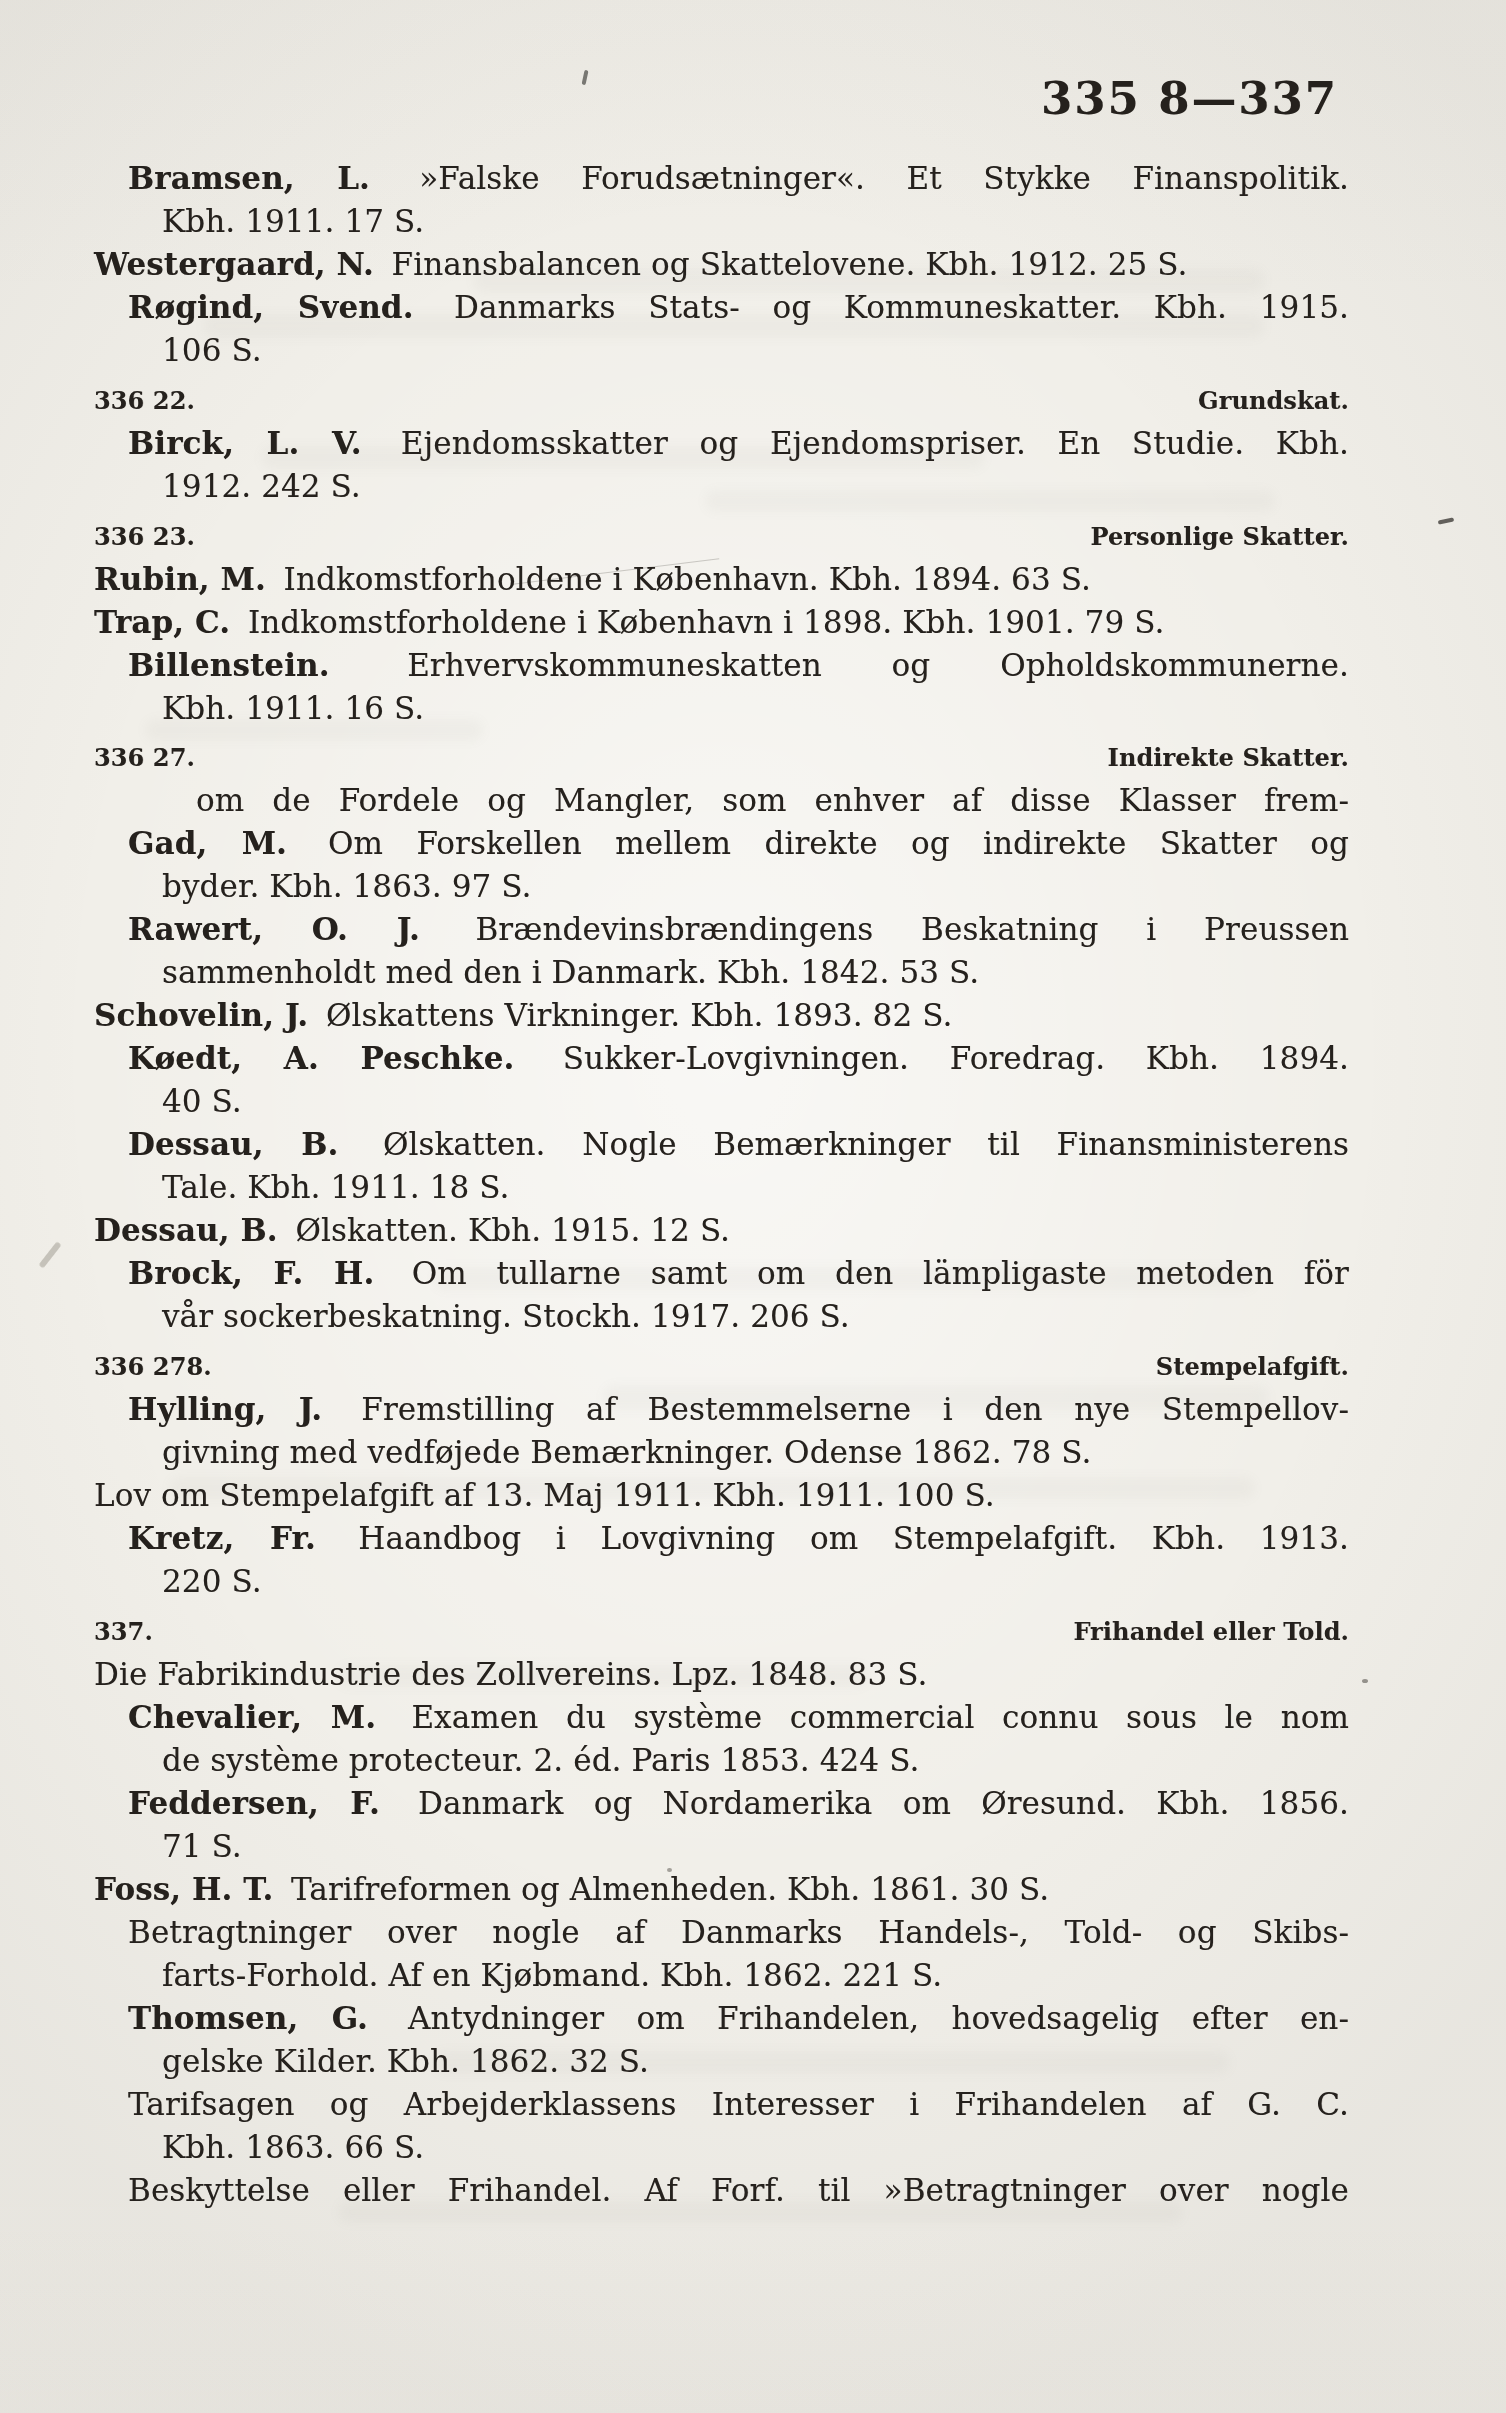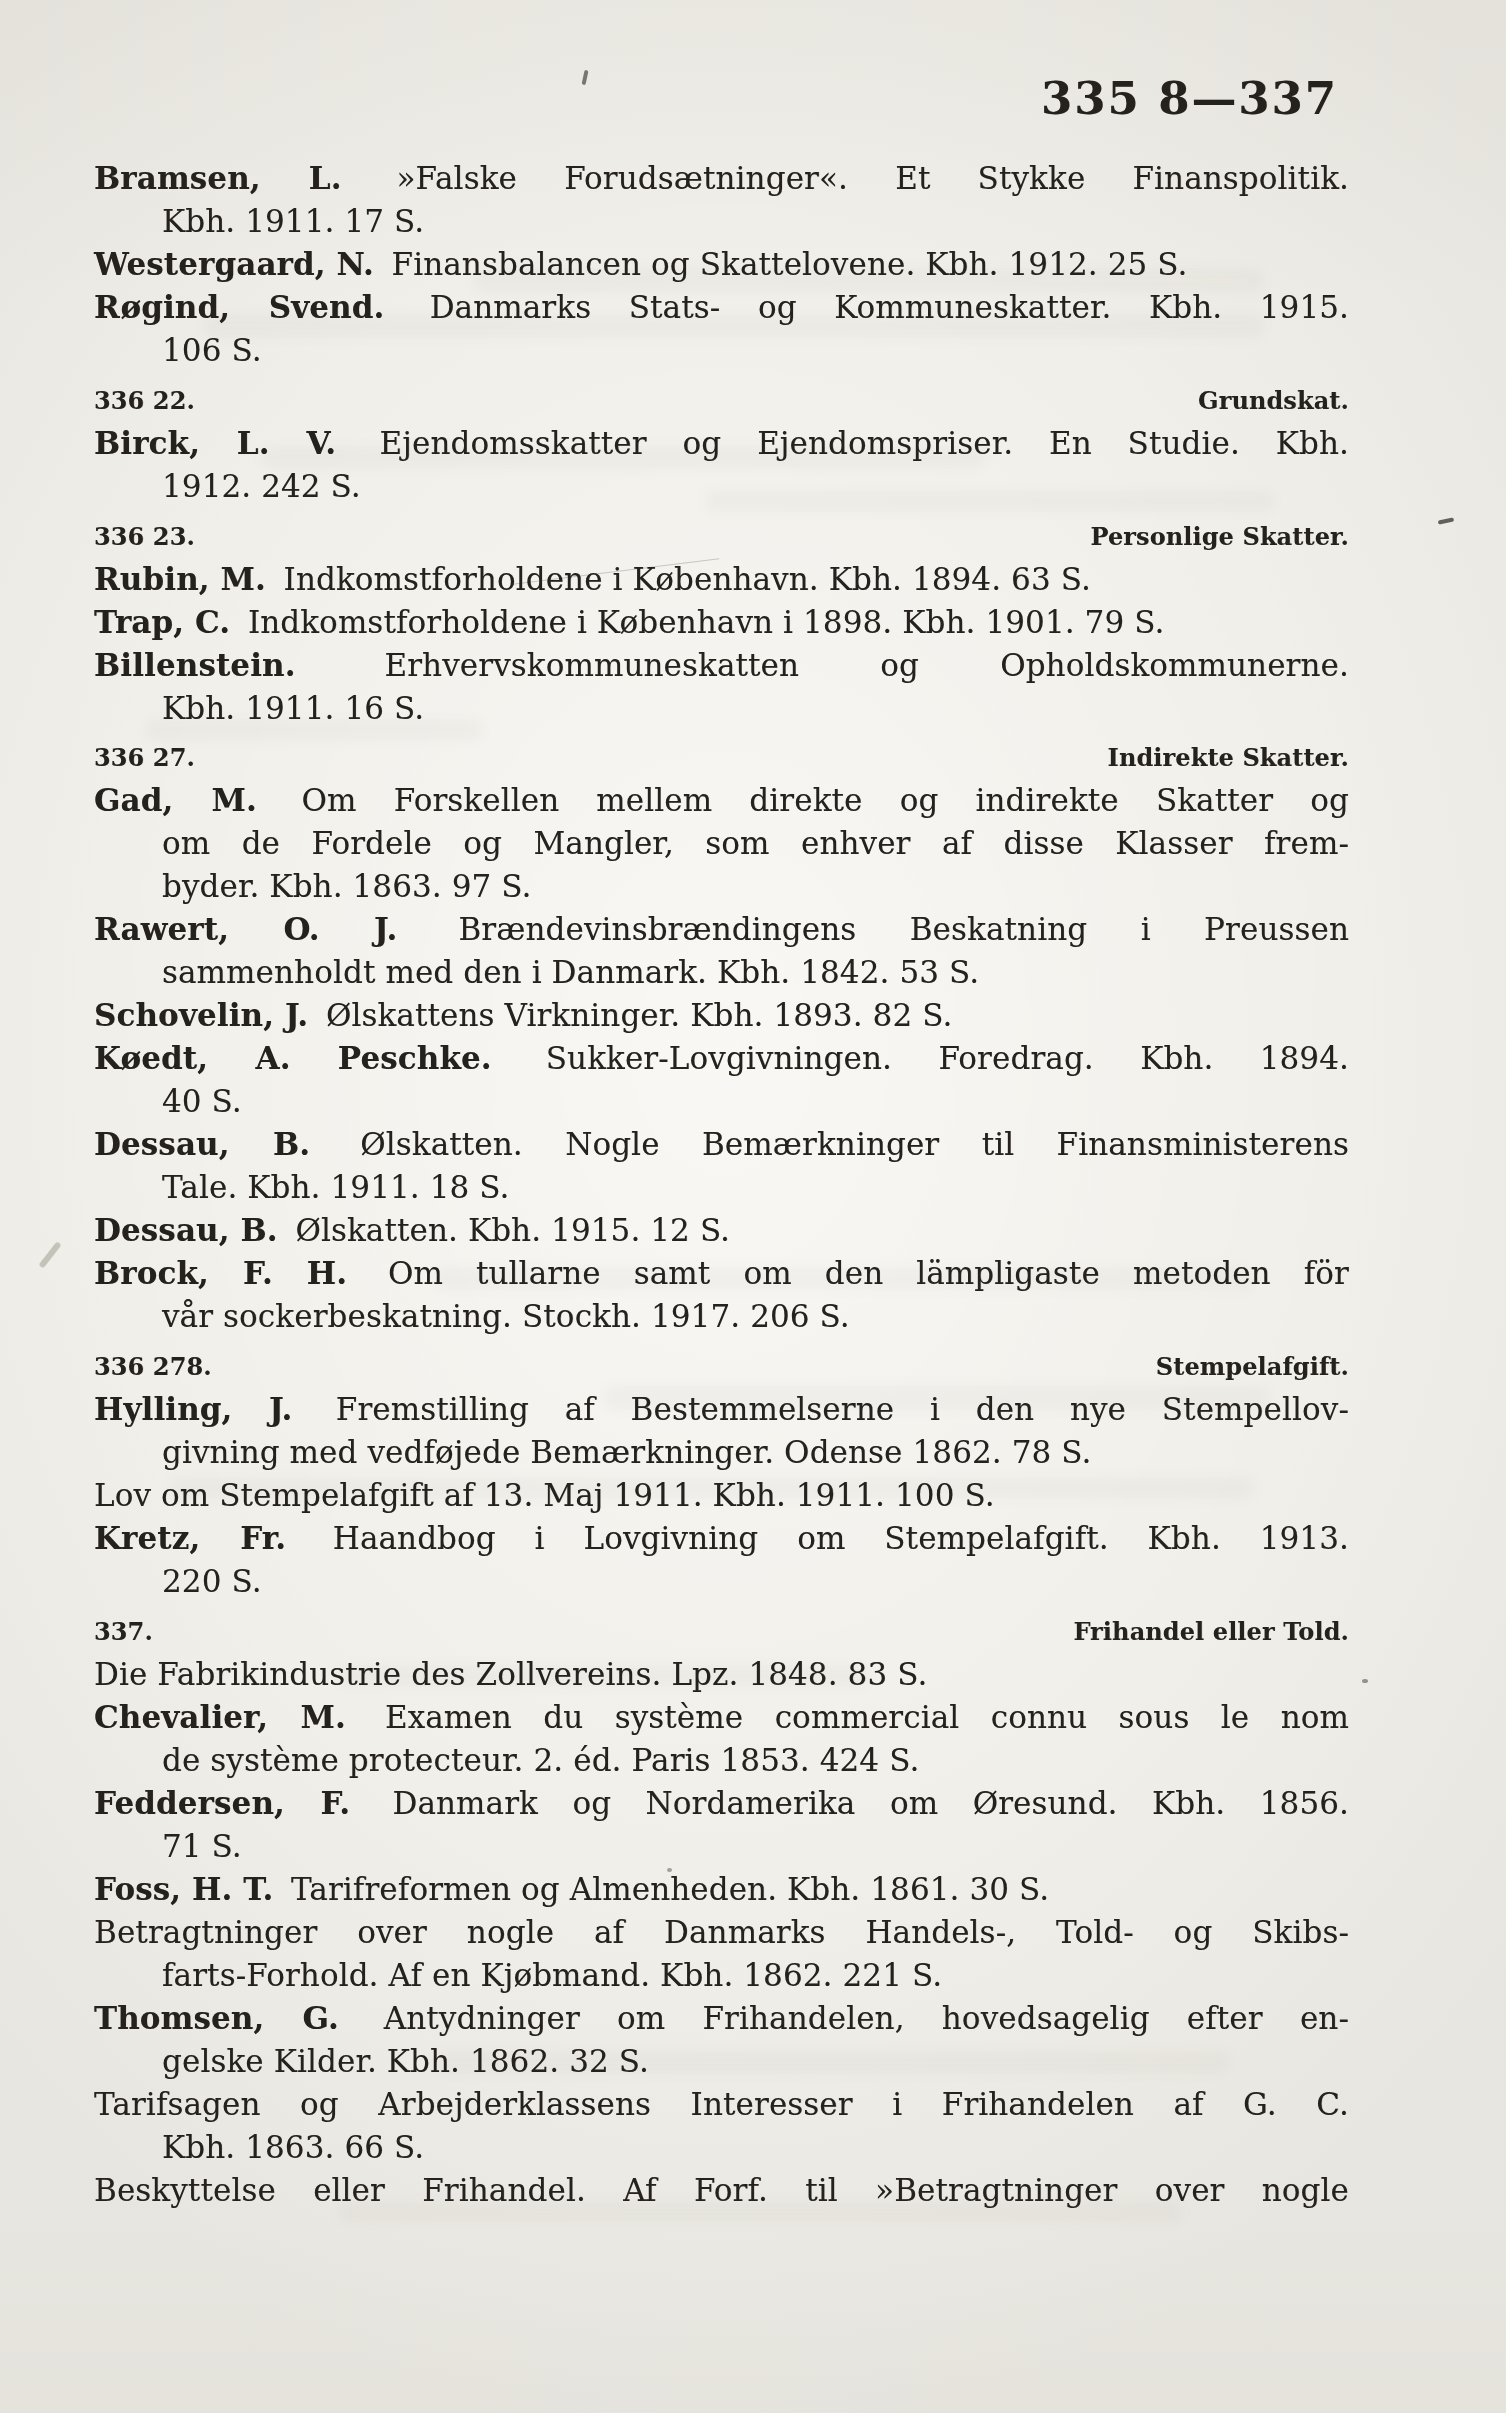--- a/index.html
+++ b/index.html
@@ -40,21 +40,21 @@
   .biblio {
     position: absolute;
     left: 94px; top: 157px;
     width: 1255px;
     font-size: 31px;
     line-height: 43px;
     letter-spacing: 0.1px;
   }
 
   .ln { min-height: 43px; }
-  .j { text-align: justify; text-align-last: justify; }
+  .j { text-align: justify; text-align-last: justify; margin-left: 34px; }
   .cont { padding-left: 68px; box-sizing: border-box; }
 
   .auth { font-weight: bold; margin-right: 7.7px; }
 
   .sec {
     display: flex;
     justify-content: space-between;
     align-items: baseline;
     font-weight: bold;
     font-size: 24px;
@@ -133,22 +133,22 @@
     <div class="ln"><b class="auth">Trap, C.</b> <span>Indkomstforholdene i København i 1898. Kbh. 1901. 79 S.</span></div>
 
     <div class="ln j"><b class="auth">Billenstein.</b> <span>Erhvervskommuneskatten og Opholdskommunerne.</span></div>
     <div class="ln cont"><span>Kbh. 1911. 16 S.</span></div>
 
     <div class="ln sec">
         <span>336 27.</span>
         <span>Indirekte Skatter.</span>
       </div>
 
+    <div class="ln cont j"><span>om de Fordele og Mangler, som enhver af disse Klasser frem-</span></div>
     <div class="ln j"><b class="auth">Gad, M.</b> <span>Om Forskellen mellem direkte og indirekte Skatter og</span></div>
-    <div class="ln cont j"><span>om de Fordele og Mangler, som enhver af disse Klasser frem-</span></div>
     <div class="ln cont"><span>byder. Kbh. 1863. 97 S.</span></div>
 
     <div class="ln j"><b class="auth">Rawert, O. J.</b> <span>Brændevinsbrændingens Beskatning i Preussen</span></div>
     <div class="ln cont"><span>sammenholdt med den i Danmark. Kbh. 1842. 53 S.</span></div>
 
     <div class="ln"><b class="auth">Schovelin, J.</b> <span>Ølskattens Virkninger. Kbh. 1893. 82 S.</span></div>
 
     <div class="ln j"><b class="auth">Køedt, A. Peschke.</b> <span>Sukker-Lovgivningen. Foredrag. Kbh. 1894.</span></div>
     <div class="ln cont"><span>40 S.</span></div>
 

